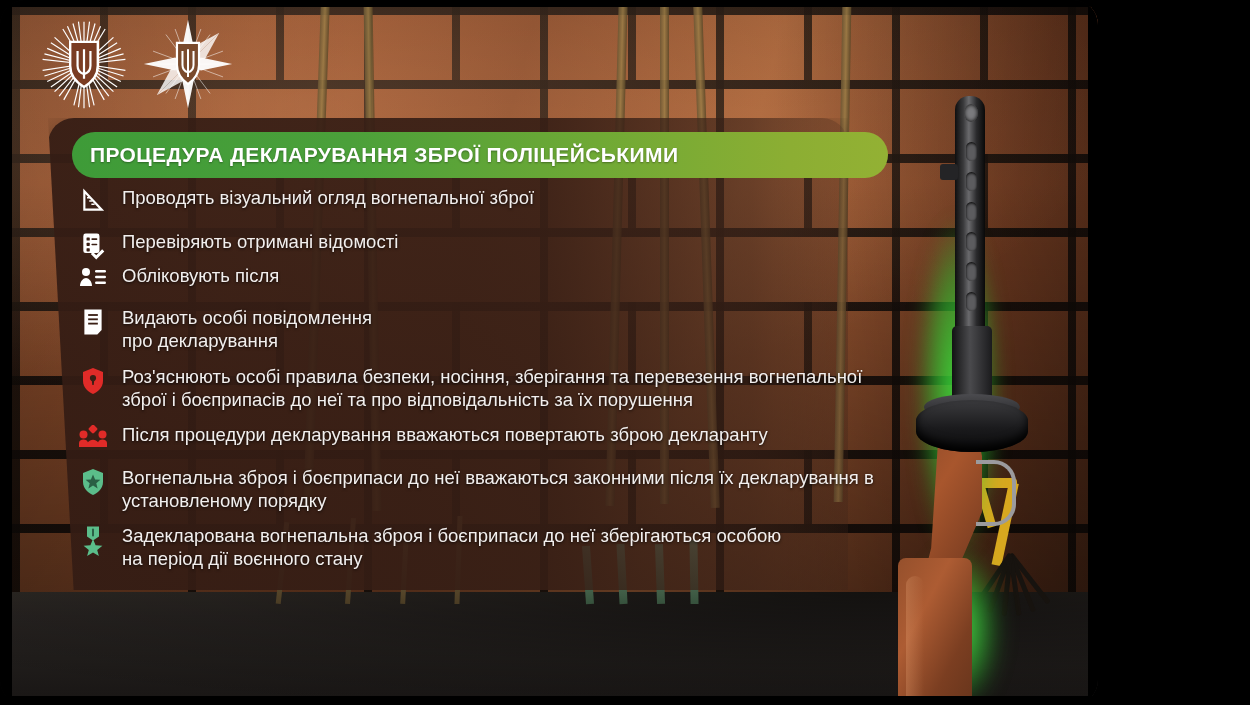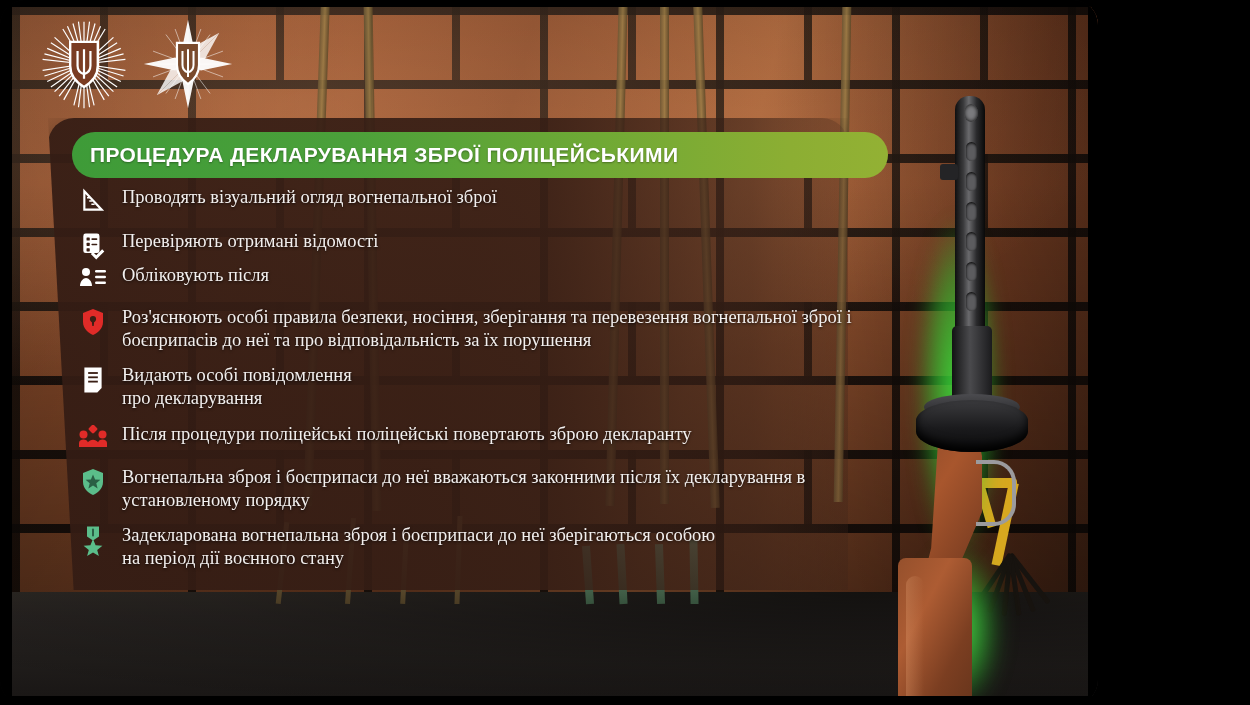--- a/index.html
+++ b/index.html
@@ -136,21 +136,21 @@
     text-shadow:0 1px 2px rgba(0,0,0,.35);white-space:nowrap;
   }
 
   #list{position:absolute;left:76px;top:186px;width:820px;}
   .row{display:flex;align-items:flex-start;margin-bottom:11px;}
   .ico{width:34px;min-width:34px;height:30px;margin-right:12px;display:flex;align-items:flex-start;justify-content:center;padding-top:2px;}
   .ico svg{display:block;}
   .txt{
     color:#f2efee;font-size:18.5px;line-height:23px;
     text-shadow:0 1px 3px rgba(0,0,0,.75);
-    font-family:Liberation Serif, serif;
+    font-family:Liberation Sans, sans-serif;
   }
   .r0{margin-bottom:14px;}
   .r1{margin-bottom:4px;}
   .r2{margin-bottom:12px;}
   .r3{margin-bottom:13px;}
   .r4{margin-bottom:12px;}
   .r5{margin-bottom:13px;}
   .r6{margin-bottom:12px;}
 
   
@@ -356,56 +356,56 @@
           <circle cx="7" cy="6" r="4"></circle>
           <path d="M1 20 c0 -5 3.5 -8 6 -8 c2.5 0 6 3 6 8 z"></path>
           <rect x="16" y="4" width="11" height="2.4" rx="1.2"></rect>
           <rect x="16" y="9.8" width="11" height="2.4" rx="1.2"></rect>
           <rect x="16" y="15.6" width="11" height="2.4" rx="1.2"></rect>
         </svg>
       </span>
       <span class="txt">Обліковують після</span>
     </div>
 
-    <div class="row r4">
-      <span class="ico">
-        <svg width="24" height="28" viewBox="0 0 24 28" fill="#e02b28">
-          <path d="M12 1 L22 5 v9 c0 7 -6 11.5 -10 13 c-4 -1.5 -10 -6 -10 -13 V5 z"></path>
-          <circle cx="12" cy="11" r="3.1" fill="#3a1f15"></circle>
-          <path d="M10.6 12 h2.8 l-0.7 6 h-1.4 z" fill="#3a1f15"></path>
-        </svg>
-      </span>
-      <span class="txt">Роз'яснюють особі правила безпеки, носіння, зберігання та перевезення вогнепальної зброї і боєприпасів до неї та про відповідальність за їх порушення</span>
-    </div>
-
     <div class="row r3">
       <span class="ico">
         <svg width="24" height="28" viewBox="0 0 22 26" fill="#fff">
           <path d="M3 1.5 h16 v19 l-4 4 h-12 z"></path>
           <g stroke="#3a1f15" stroke-width="1.7">
             <line x1="6.5" y1="6.5" x2="15.5" y2="6.5"></line>
             <line x1="6.5" y1="10.5" x2="15.5" y2="10.5"></line>
             <line x1="6.5" y1="14.5" x2="15.5" y2="14.5"></line>
           </g>
         </svg>
       </span>
       <span class="txt" style="white-space:pre-line">Видають особі повідомлення
 про декларування</span>
     </div>
 
+    <div class="row r4">
+      <span class="ico">
+        <svg width="24" height="28" viewBox="0 0 24 28" fill="#e02b28">
+          <path d="M12 1 L22 5 v9 c0 7 -6 11.5 -10 13 c-4 -1.5 -10 -6 -10 -13 V5 z"></path>
+          <circle cx="12" cy="11" r="3.1" fill="#3a1f15"></circle>
+          <path d="M10.6 12 h2.8 l-0.7 6 h-1.4 z" fill="#3a1f15"></path>
+        </svg>
+      </span>
+      <span class="txt">Роз'яснюють особі правила безпеки, носіння, зберігання та перевезення вогнепальної зброї і боєприпасів до неї та про відповідальність за їх порушення</span>
+    </div>
+
     <div class="row r5">
       <span class="ico">
         <svg width="28" height="24" viewBox="0 0 28 24" fill="#e02b28">
           <rect x="10.5" y="0.5" width="7" height="7" rx="1.4" transform="rotate(45 14 4)"></rect>
           <circle cx="4.5" cy="9.5" r="4"></circle>
           <circle cx="23.5" cy="9.5" r="4"></circle>
           <path d="M0 22 v-4 c0 -2.2 2 -3.6 4.5 -3.6 c2.2 0 4 1.1 4.4 2.9 c1.3 -1.6 3.1 -2.6 5.1 -2.6 c2 0 3.8 1 5.1 2.6 c0.4 -1.8 2.2 -2.9 4.4 -2.9 c2.5 0 4.5 1.4 4.5 3.6 v4 z"></path>
         </svg>
       </span>
-      <span class="txt">Після процедури поліцейські поліцейські повертають зброю декларанту</span>
+      <span class="txt">Після процедури декларування вважаються повертають зброю декларанту</span>
     </div>
 
     <div class="row r6">
       <span class="ico">
         <svg width="24" height="28" viewBox="0 0 24 28" fill="#5bbd8a">
           <path d="M12 1 L22 5 v9 c0 7 -6 11.5 -10 13 c-4 -1.5 -10 -6 -10 -13 V5 z"></path>
           <polygon points="12,6.5 14.1,11.4 19.4,11.8 15.3,15.2 16.6,20.4 12,17.5 7.4,20.4 8.7,15.2 4.6,11.8 9.9,11.4" fill="#2a5f45"></polygon>
         </svg>
       </span>
       <span class="txt">Вогнепальна зброя і боєприпаси до неї вважаються законними після їх декларування в установленому порядку</span>

